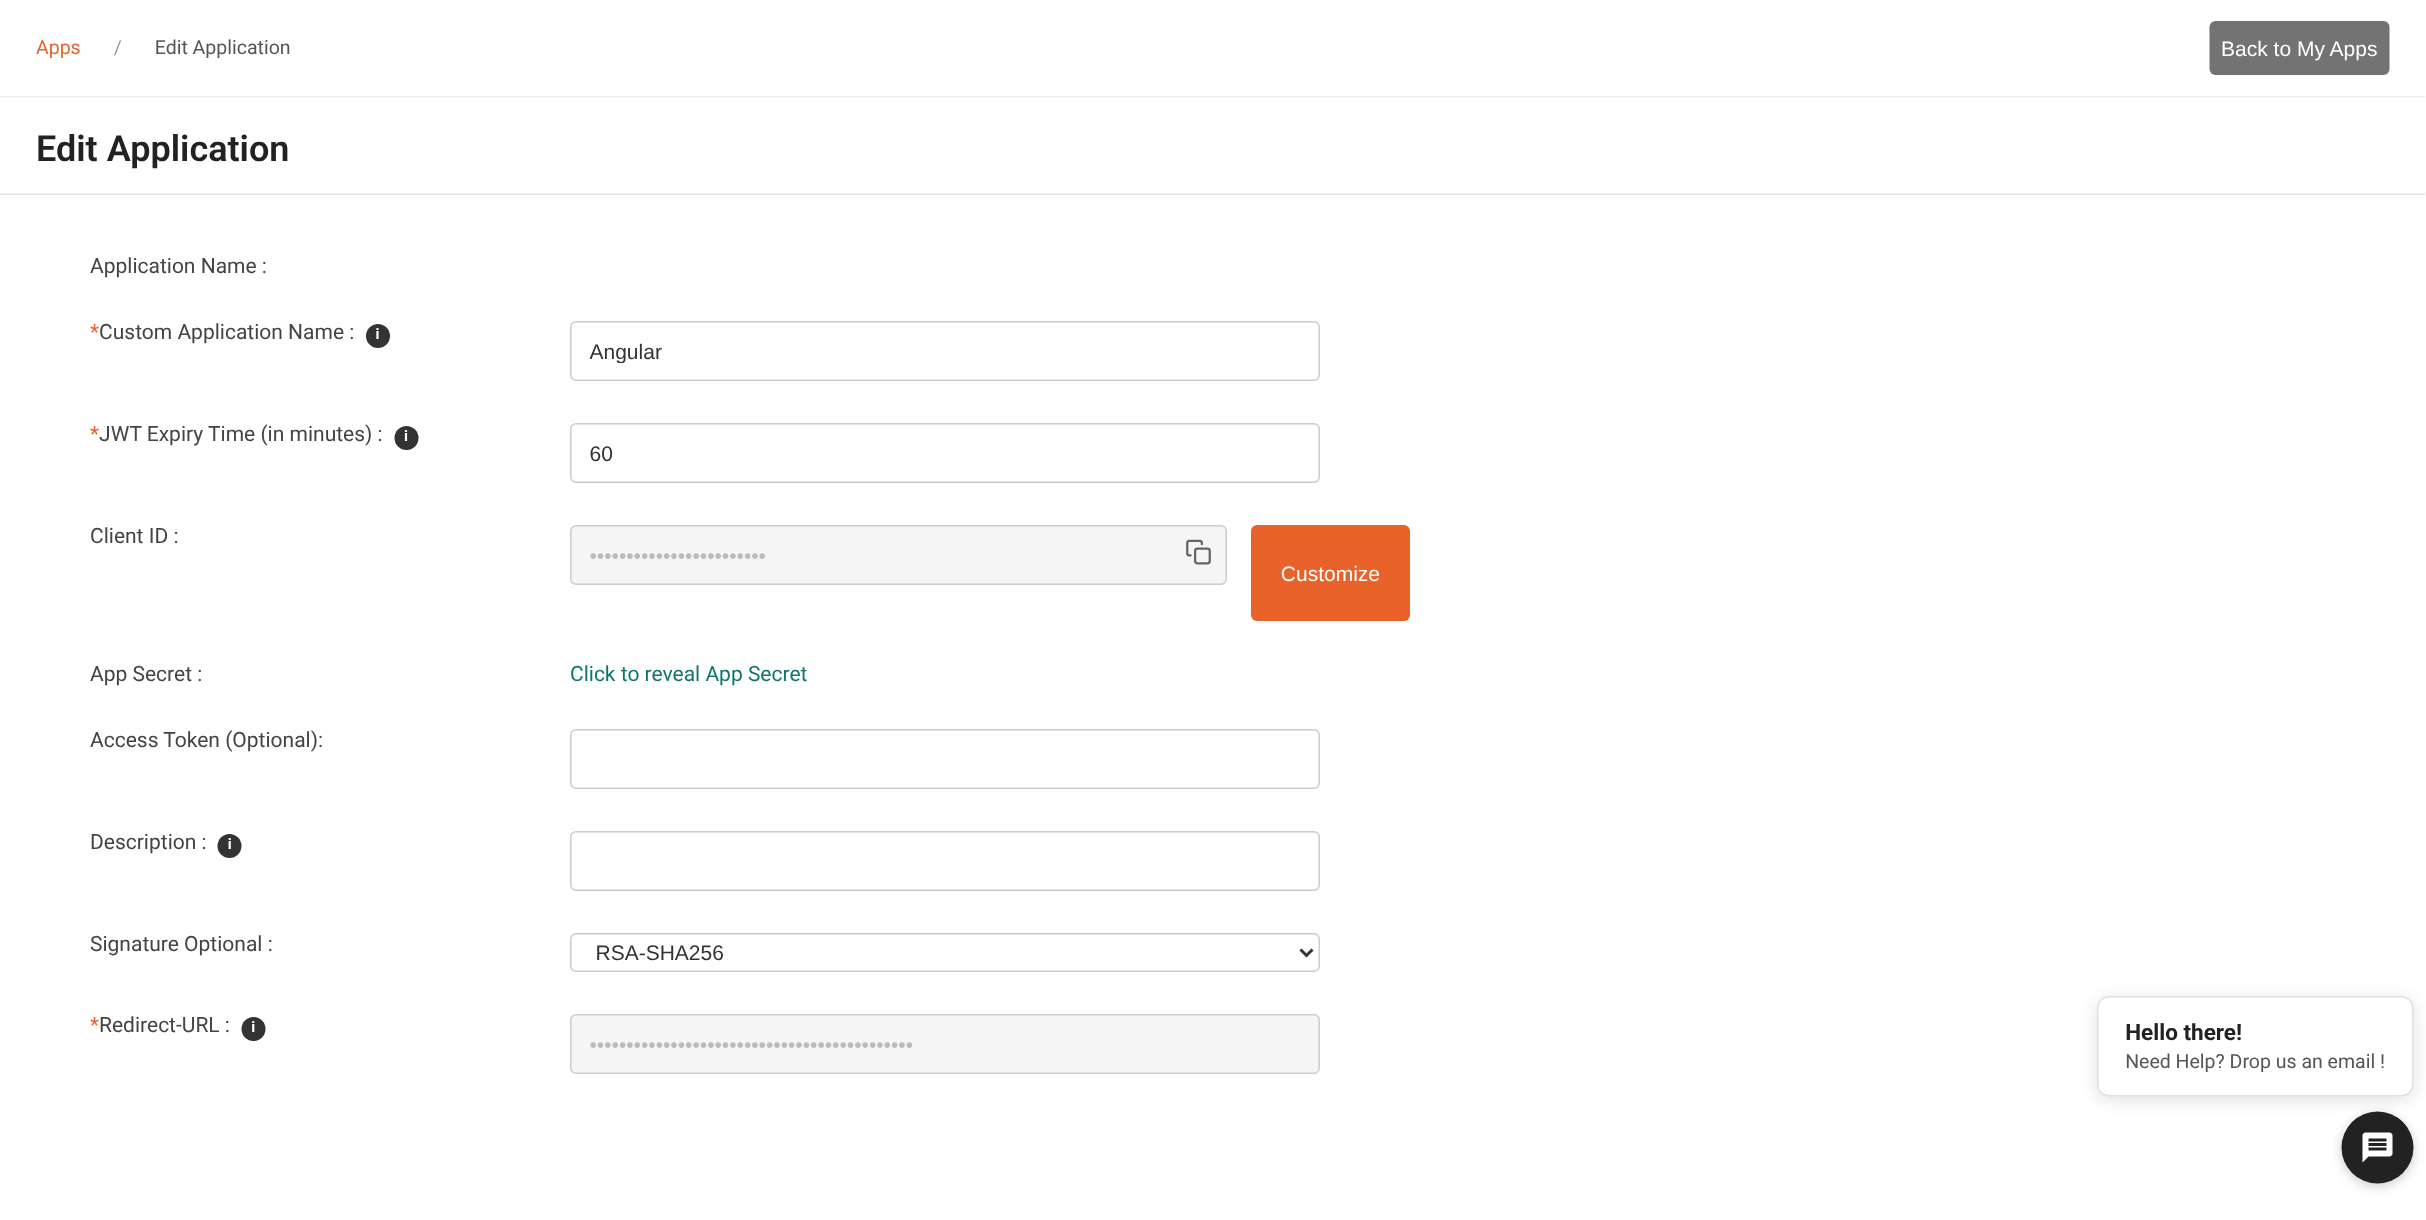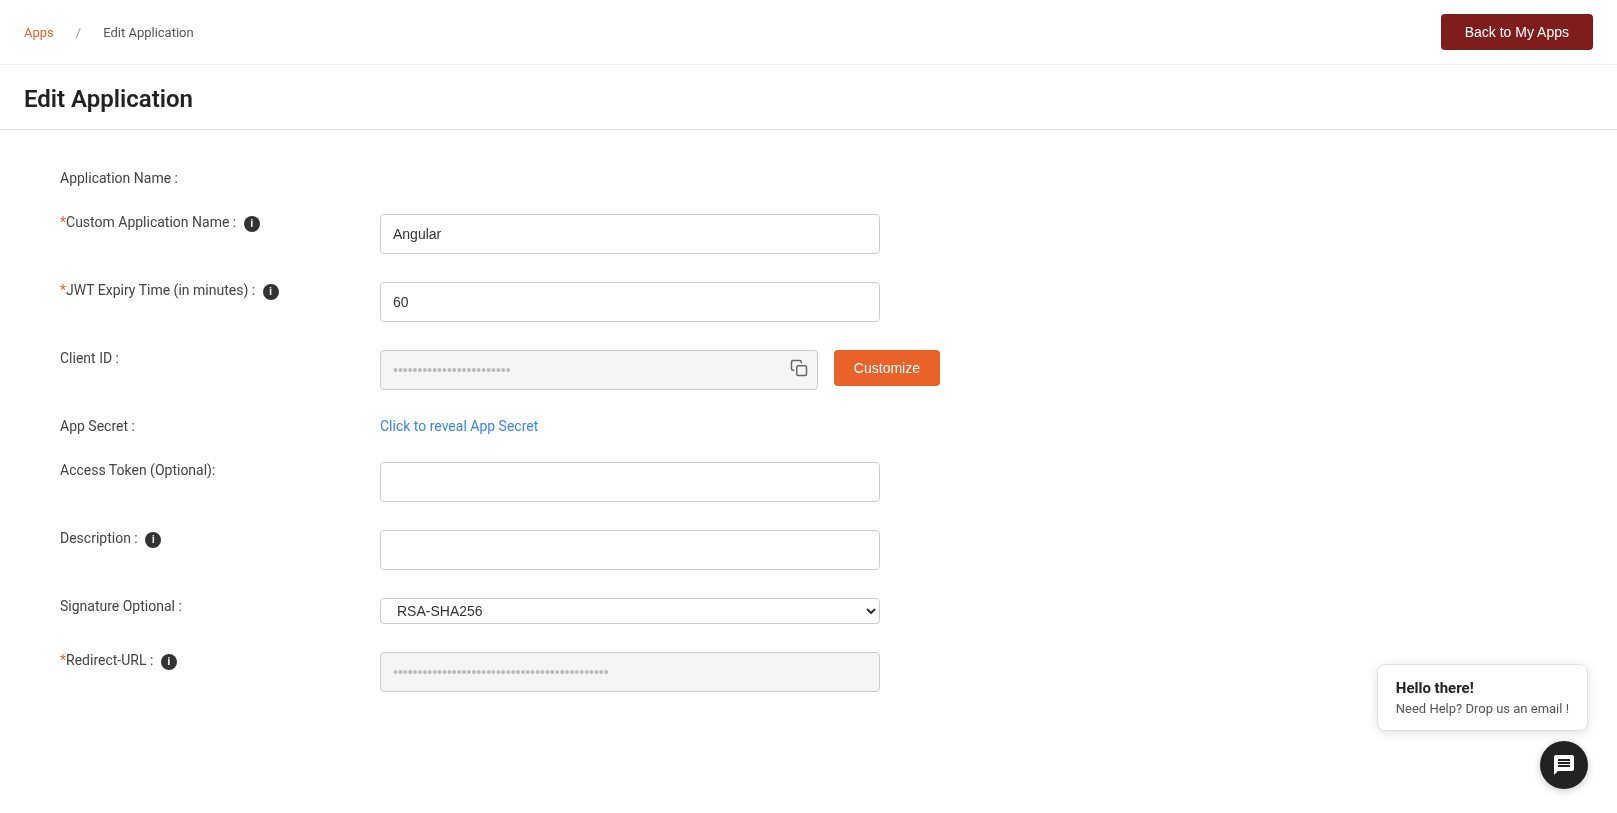--- a/index.html
+++ b/index.html
@@ -33,25 +33,25 @@
 
     .breadcrumb span {
       color: #999;
     }
 
     .breadcrumb .current {
       color: #555;
     }
 
     .back-btn {
-      background: #7f1d1d;
+      background: #737373;
       color: #fff;
       border: none;
       border-radius: 4px;
-      padding: 10px 24px;
+      padding: 10px 8px;
       font-size: 14px;
       font-weight: 500;
       cursor: pointer;
     }
 
     .page-header {
       padding: 20px 24px 16px 24px;
     }
 
     .page-title {
@@ -149,28 +149,28 @@
       color: #666;
       font-size: 16px;
     }
 
     .customize-btn {
       margin-left: 16px;
       background: #e8622a;
       color: #fff;
       border: none;
       border-radius: 4px;
-      padding: 10px 20px;
+      padding: 24px 20px;
       font-size: 14px;
       cursor: pointer;
       white-space: nowrap;
     }
 
     .reveal-link {
-      color: #3b82f6;
+      color: #0f766e;
       font-size: 14px;
       cursor: pointer;
       text-decoration: none;
     }
 
     .form-select {
       flex: 1;
       max-width: 500px;
       height: 26px;
       border: 1px solid #ccc;
@@ -199,21 +199,21 @@
       font-size: 14px;
       color: #bbb;
       background: #f5f5f5;
       outline: none;
     }
 
     
     .chat-widget {
       position: fixed;
       bottom: 24px;
-      right: 29px;
+      right: 8px;
       z-index: 1000;
     }
 
     .chat-bubble {
       background: #fff;
       border: 1px solid #e0e0e0;
       border-radius: 8px;
       padding: 14px 18px;
       margin-bottom: 10px;
       box-shadow: 0 2px 12px rgba(0,0,0,0.12);

